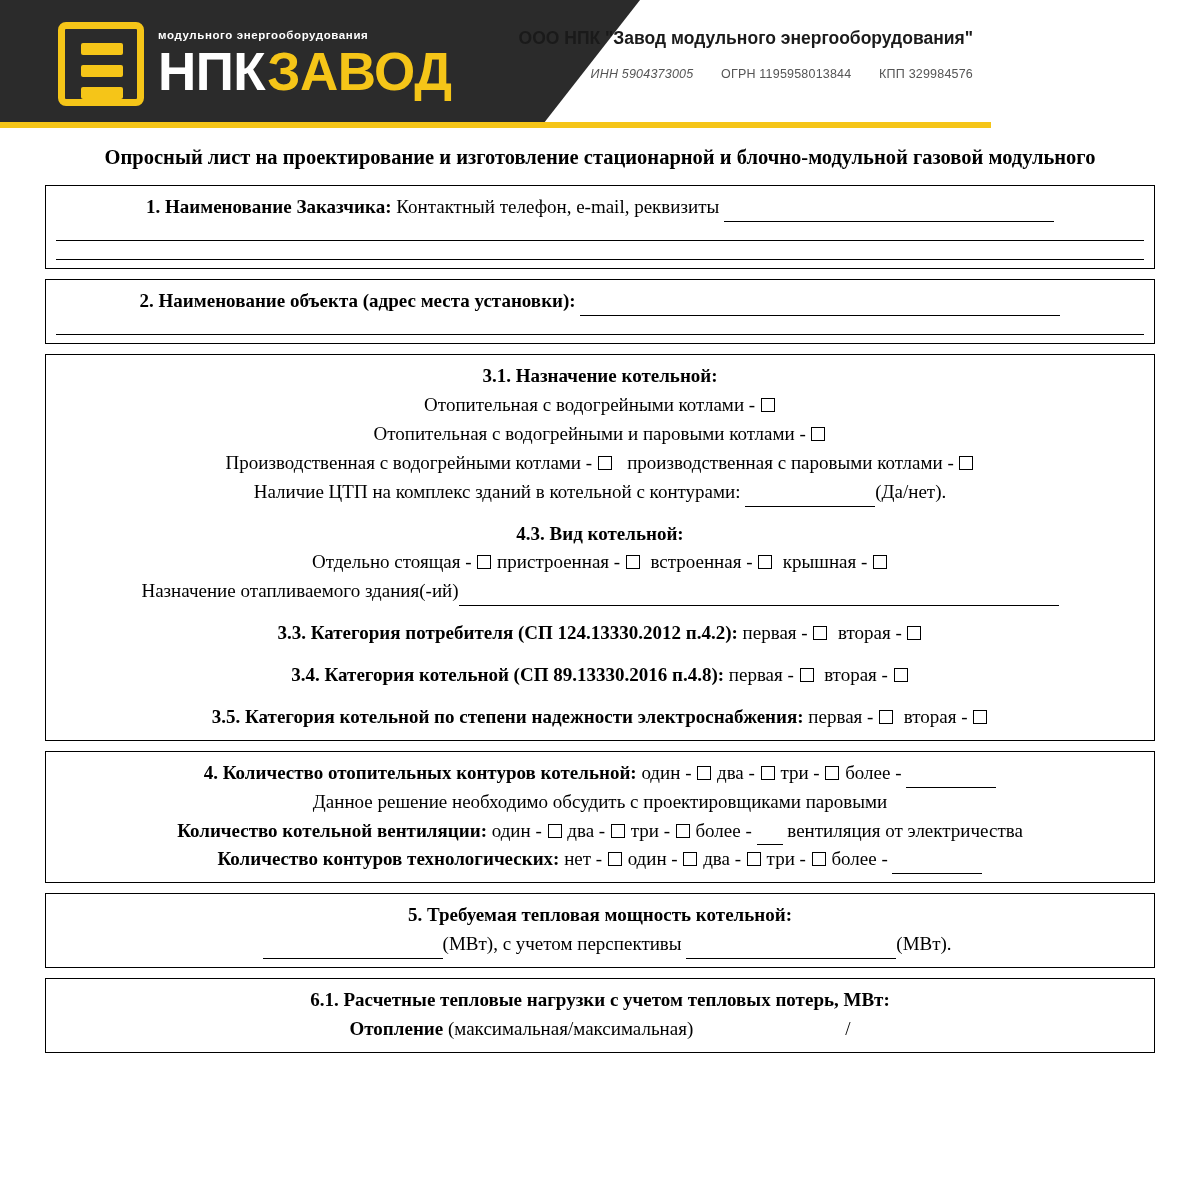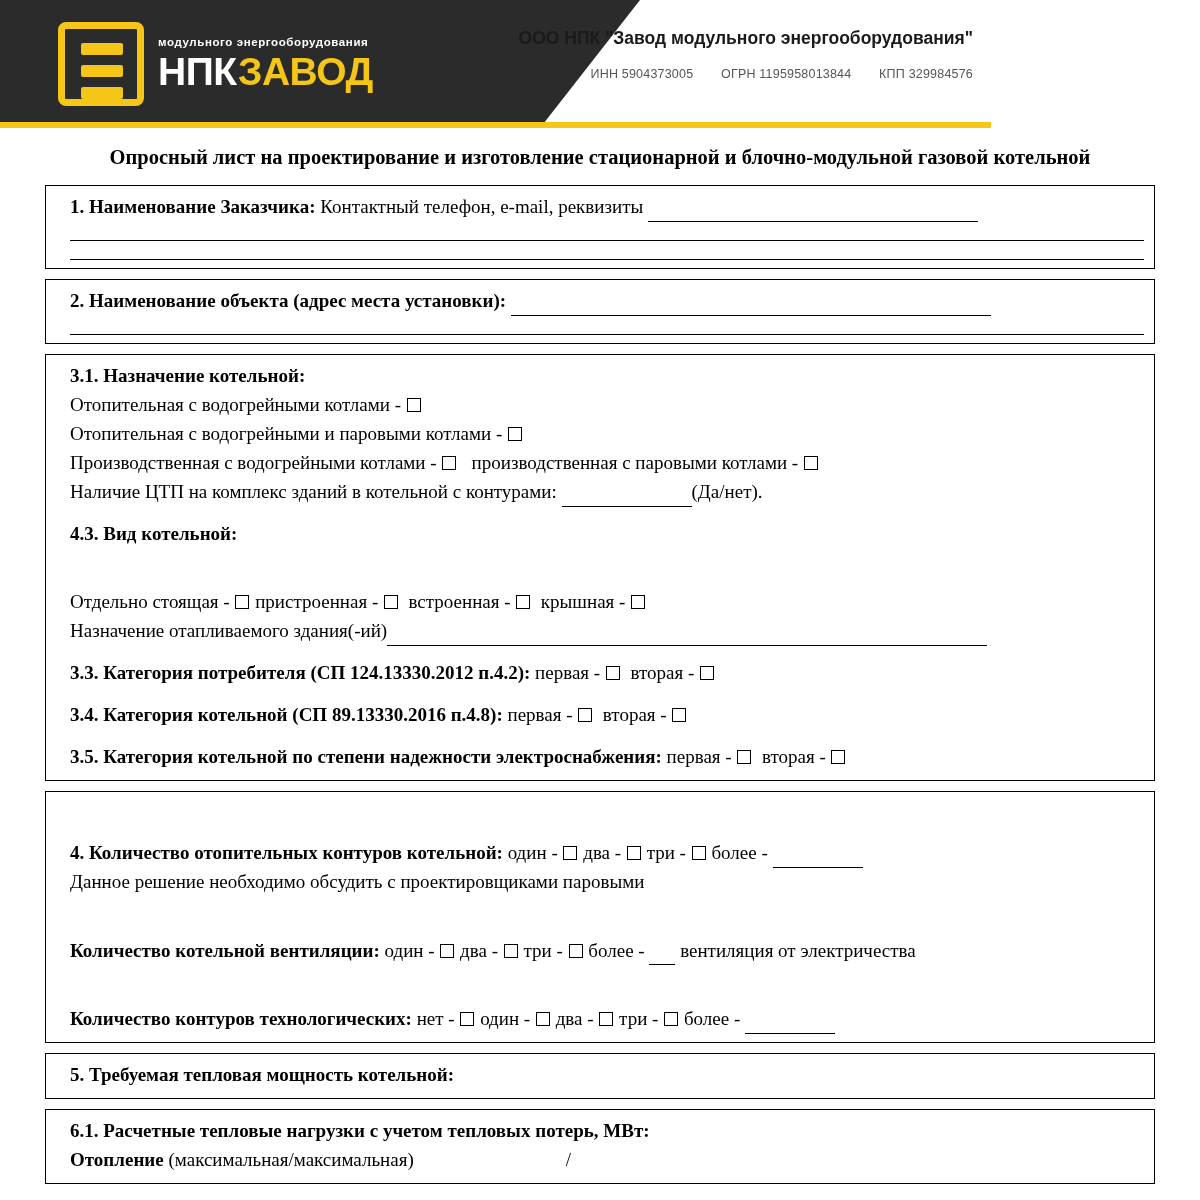--- a/index.html
+++ b/index.html
@@ -76,21 +76,21 @@
   .logo-sub {
     font-family: "Liberation Sans", sans-serif;
     font-size: 11.5px;
     letter-spacing: 0.6px;
     color: #ffffff;
     margin-bottom: 4px;
     font-weight: 700;
   }
   .logo-main {
     font-family: "Liberation Sans", sans-serif;
-    font-size: 39px;
+    font-size: 53px;
     font-weight: 800;
     letter-spacing: -0.5px;
   }
   .logo-main .npk { color: #ffffff; }
   .logo-main .zavod { color: #f5c518; }
 
   .header-right {
     position: absolute;
     right: 18px; top: 28px;
     text-align: right;
@@ -102,40 +102,41 @@
     color: #1a1a1a;
     margin-bottom: 18px;
   }
   .company-reqs {
     font-family: "Liberation Sans", sans-serif;
     font-size: 12.5px;
     color: #555;
     letter-spacing: 0.2px;
   }
   .company-reqs span { margin-left: 24px; }
-  .company-reqs span:first-child { margin-left: 8px; }
+  .company-reqs span:first-child { margin-left: 8px; font-style: italic; }
 
   
   .doc-title {
     width: 1040px;
     margin: 16px auto 0 auto;
     text-align: center;
     font-weight: bold;
     font-size: 20.5px;
     line-height: 1.34;
   }
 
   
   .content { width: 1110px; margin: 0 auto; padding-top: 14px; }
   .box {
     border: 1px solid #000;
-    padding: 7px 10px 8px 24px;
+    padding: 7px 10px 8px 10px;
     margin-bottom: 10px;
     font-size: 19px;
     line-height: 1.52;
+    text-align: center;
   }
   .b { font-weight: bold; }
   .line {
     display: inline-block;
     border-bottom: 1px solid #000;
     vertical-align: bottom;
     height: 1.05em;
   }
   .fullline {
     display: block;
@@ -144,21 +145,21 @@
     margin-top: 4px;
   }
   .cb {
     display: inline-block;
     width: 14px; height: 14px;
     border: 1.3px solid #000;
     vertical-align: -1px;
     margin: 0 1px;
   }
   .sec-gap { height: 13px; }
-  .row { white-space: nowrap; margin-top: 40px; }
+  .row { white-space: nowrap; }
 </style>
 </head>
 <body>
 
 <div class="header">
   <div class="header-dark"></div>
   <div class="header-dark-2"></div>
 
   <div class="logo-wrap">
     <div class="logo-mark"></div>
@@ -173,21 +174,21 @@
     <div class="company-reqs">
       <span>ИНН 5904373005</span>
       <span>ОГРН 1195958013844</span>
       <span>КПП 329984576</span>
     </div>
   </div>
 
   <div class="header-bottom-bar"></div>
 </div>
 
-<div class="doc-title">Опросный лист на проектирование и изготовление стационарной и блочно-модульной газовой котельной</div>
+<div class="doc-title">Опросный лист на проектирование и изготовление стационарной и блочно-модульной газовой модульного</div>
 
 <div class="content">
 
   <div class="box">
     <span class="b">1. Наименование Заказчика:</span>
     <span>Контактный телефон, e-mail, реквизиты</span>
     <span class="line" style="width:330px"></span>
     <span class="fullline"></span>
     <span class="fullline"></span>
   </div>
@@ -303,20 +304,24 @@
       <span class="cb"></span>
       <span>три -</span>
       <span class="cb"></span>
       <span>более -</span>
       <span class="line" style="width:90px"></span>
     </div>
   </div>
 
   <div class="box">
     <div class="b">5. Требуемая тепловая мощность котельной:</div>
+    <div>
+      &nbsp;&nbsp;&nbsp;<span class="line" style="width:180px"></span><span>(МВт), с учетом перспективы</span>
+      <span class="line" style="width:210px"></span><span>(МВт).</span>
+    </div>
   </div>
 
   <div class="box">
     <div class="b">6.1. Расчетные тепловые нагрузки с учетом тепловых потерь, МВт:</div>
     <div>
       <span class="b">Отопление</span>
       <span>(максимальная/максимальная)</span>
       &nbsp;&nbsp;&nbsp;&nbsp;&nbsp;&nbsp;&nbsp;&nbsp;&nbsp;&nbsp;&nbsp;&nbsp;&nbsp;&nbsp;&nbsp;&nbsp;&nbsp;&nbsp;&nbsp;&nbsp;&nbsp;&nbsp;&nbsp;&nbsp;&nbsp;&nbsp;&nbsp;&nbsp;&nbsp;&nbsp;
       <span>/</span>
     </div>

